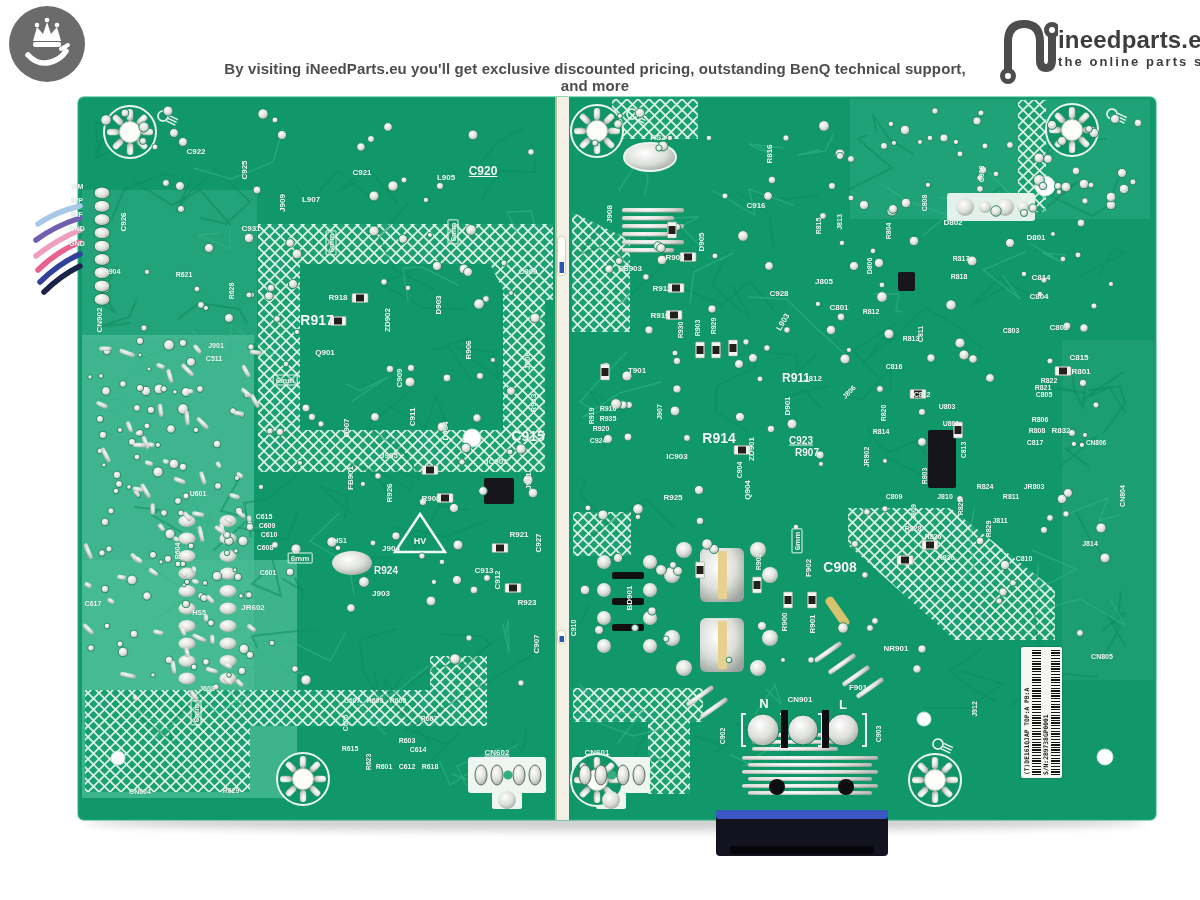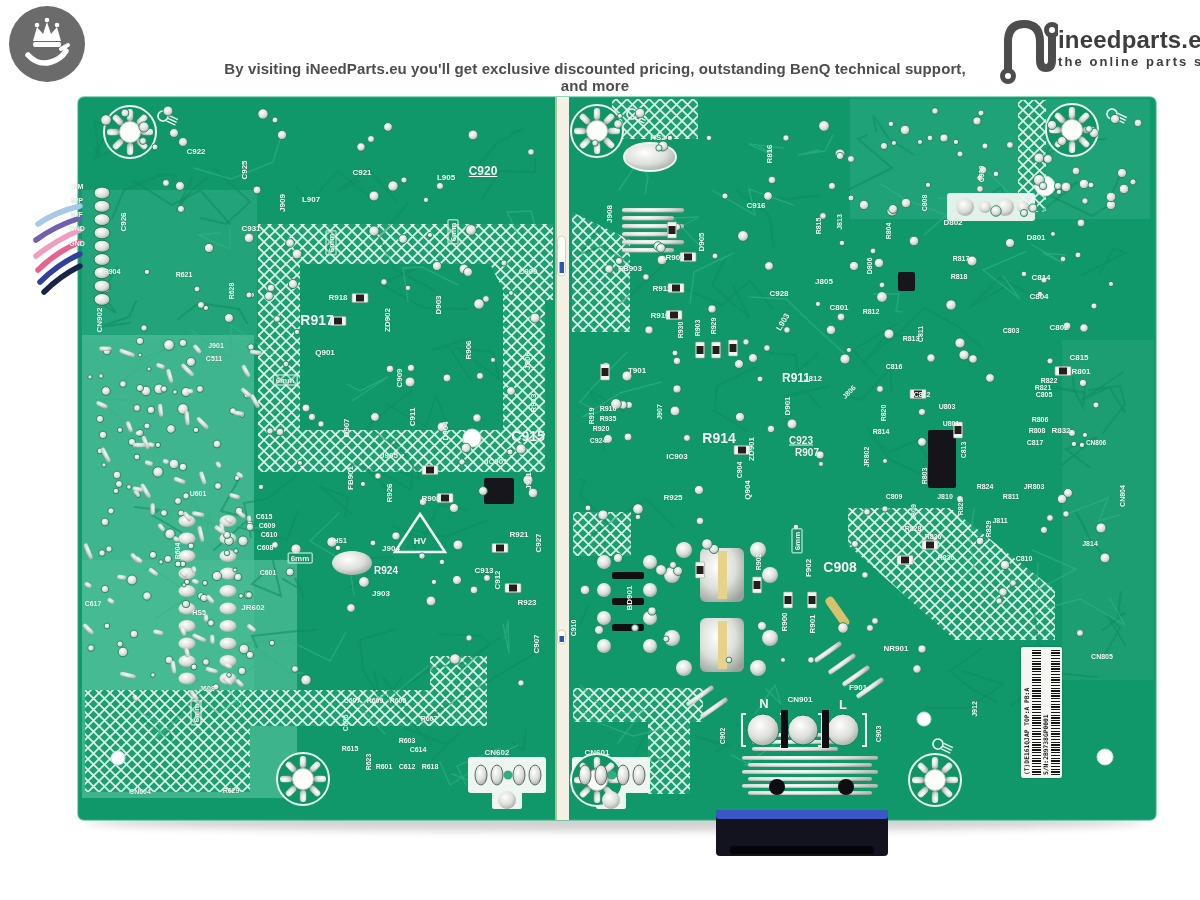--- a/index.html
+++ b/index.html
@@ -1133,21 +1133,21 @@
       <span class="lbl" style="left: 407px; top: 740px; font-size: 7px; transform: translate(-50%, -50%) rotate(0deg);">R603</span>
       <span class="lbl" style="left: 418px; top: 749px; font-size: 7px; transform: translate(-50%, -50%) rotate(0deg);">C614</span>
       <span class="lbl" style="left: 350px; top: 748px; font-size: 7px; transform: translate(-50%, -50%) rotate(0deg);">R615</span>
       <span class="lbl" style="left: 368px; top: 762px; font-size: 7px; transform: translate(-50%, -50%) rotate(-90deg);">R623</span>
       <span class="lbl" style="left: 384px; top: 766px; font-size: 7px; transform: translate(-50%, -50%) rotate(0deg);">R601</span>
       <span class="lbl" style="left: 407px; top: 766px; font-size: 7px; transform: translate(-50%, -50%) rotate(0deg);">C612</span>
       <span class="lbl" style="left: 430px; top: 766px; font-size: 7px; transform: translate(-50%, -50%) rotate(0deg);">R618</span>
       <span class="lbl" style="left: 345px; top: 723px; font-size: 7px; transform: translate(-50%, -50%) rotate(-90deg);">C606</span>
       <span class="lbl" style="left: 231px; top: 790px; font-size: 7px; transform: translate(-50%, -50%) rotate(0deg);">R629</span>
       <span class="lbl" style="left: 140px; top: 791px; font-size: 7px; transform: translate(-50%, -50%) rotate(0deg);">CN604</span>
-      <span class="lbl" style="left: 497px; top: 752px; font-size: 8px; transform: translate(-50%, -50%) rotate(0deg);">CN602</span>
+      <span class="lbl" style="left: 497px; top: 752px; font-size: 8px; transform: translate(-50%, -50%) rotate(0deg); text-decoration: underline;">CN602</span>
       <span class="lbl" style="left: 597px; top: 752px; font-size: 8px; transform: translate(-50%, -50%) rotate(0deg);">CN601</span>
       <span class="lbl" style="left: 658px; top: 137px; font-size: 8px; transform: translate(-50%, -50%) rotate(0deg);">HS2</span>
       <span class="lbl" style="left: 609px; top: 214px; font-size: 8px; transform: translate(-50%, -50%) rotate(-90deg);">J908</span>
       <span class="lbl" style="left: 701px; top: 242px; font-size: 8px; transform: translate(-50%, -50%) rotate(-90deg);">D905</span>
       <span class="lbl" style="left: 675px; top: 257px; font-size: 8px; transform: translate(-50%, -50%) rotate(0deg);">R909</span>
       <span class="lbl" style="left: 662px; top: 288px; font-size: 8px; transform: translate(-50%, -50%) rotate(0deg);">R912</span>
       <span class="lbl" style="left: 660px; top: 315px; font-size: 8px; transform: translate(-50%, -50%) rotate(0deg);">R910</span>
       <span class="lbl" style="left: 630px; top: 268px; font-size: 8px; transform: translate(-50%, -50%) rotate(0deg);">FB903</span>
       <span class="lbl" style="left: 756px; top: 205px; font-size: 8px; transform: translate(-50%, -50%) rotate(0deg);">C916</span>
       <span class="lbl" style="left: 769px; top: 154px; font-size: 8px; transform: translate(-50%, -50%) rotate(-90deg);">R816</span>

